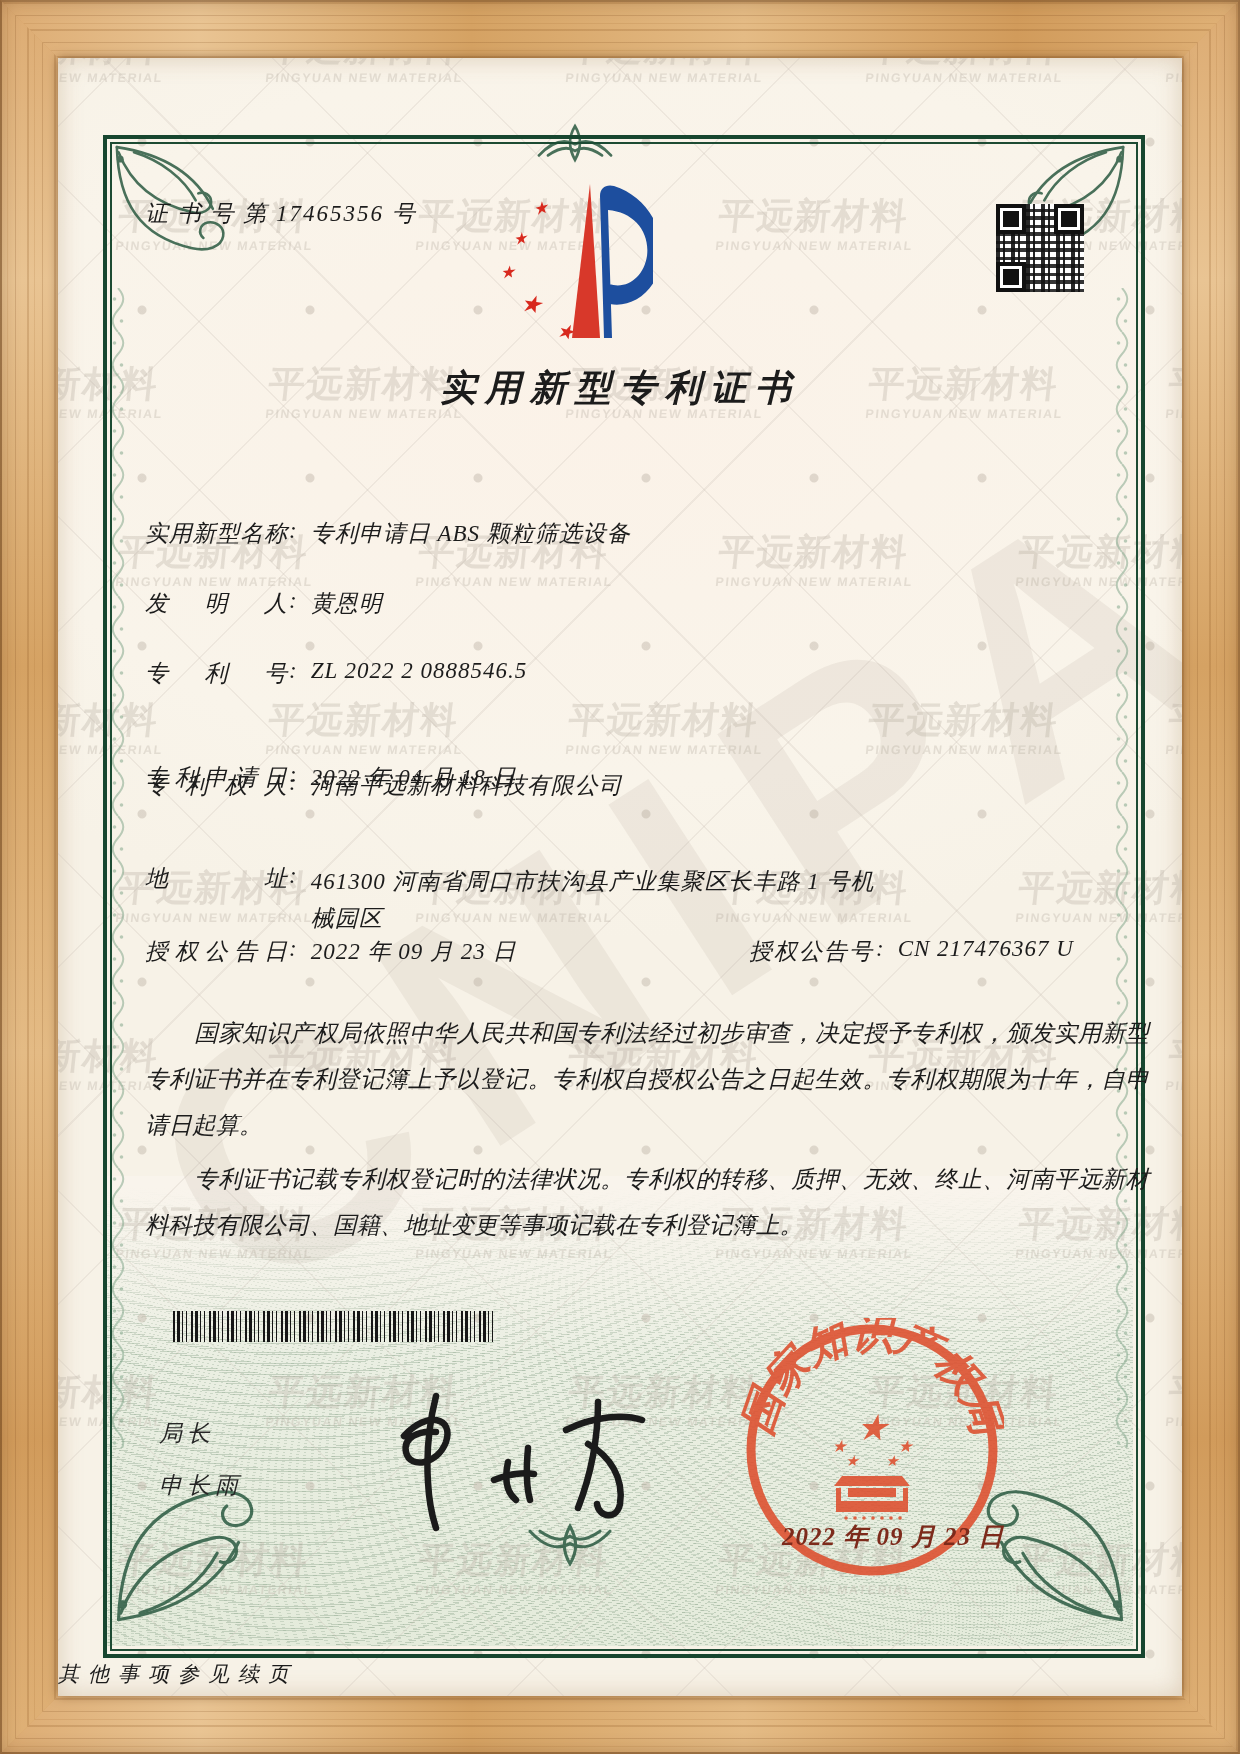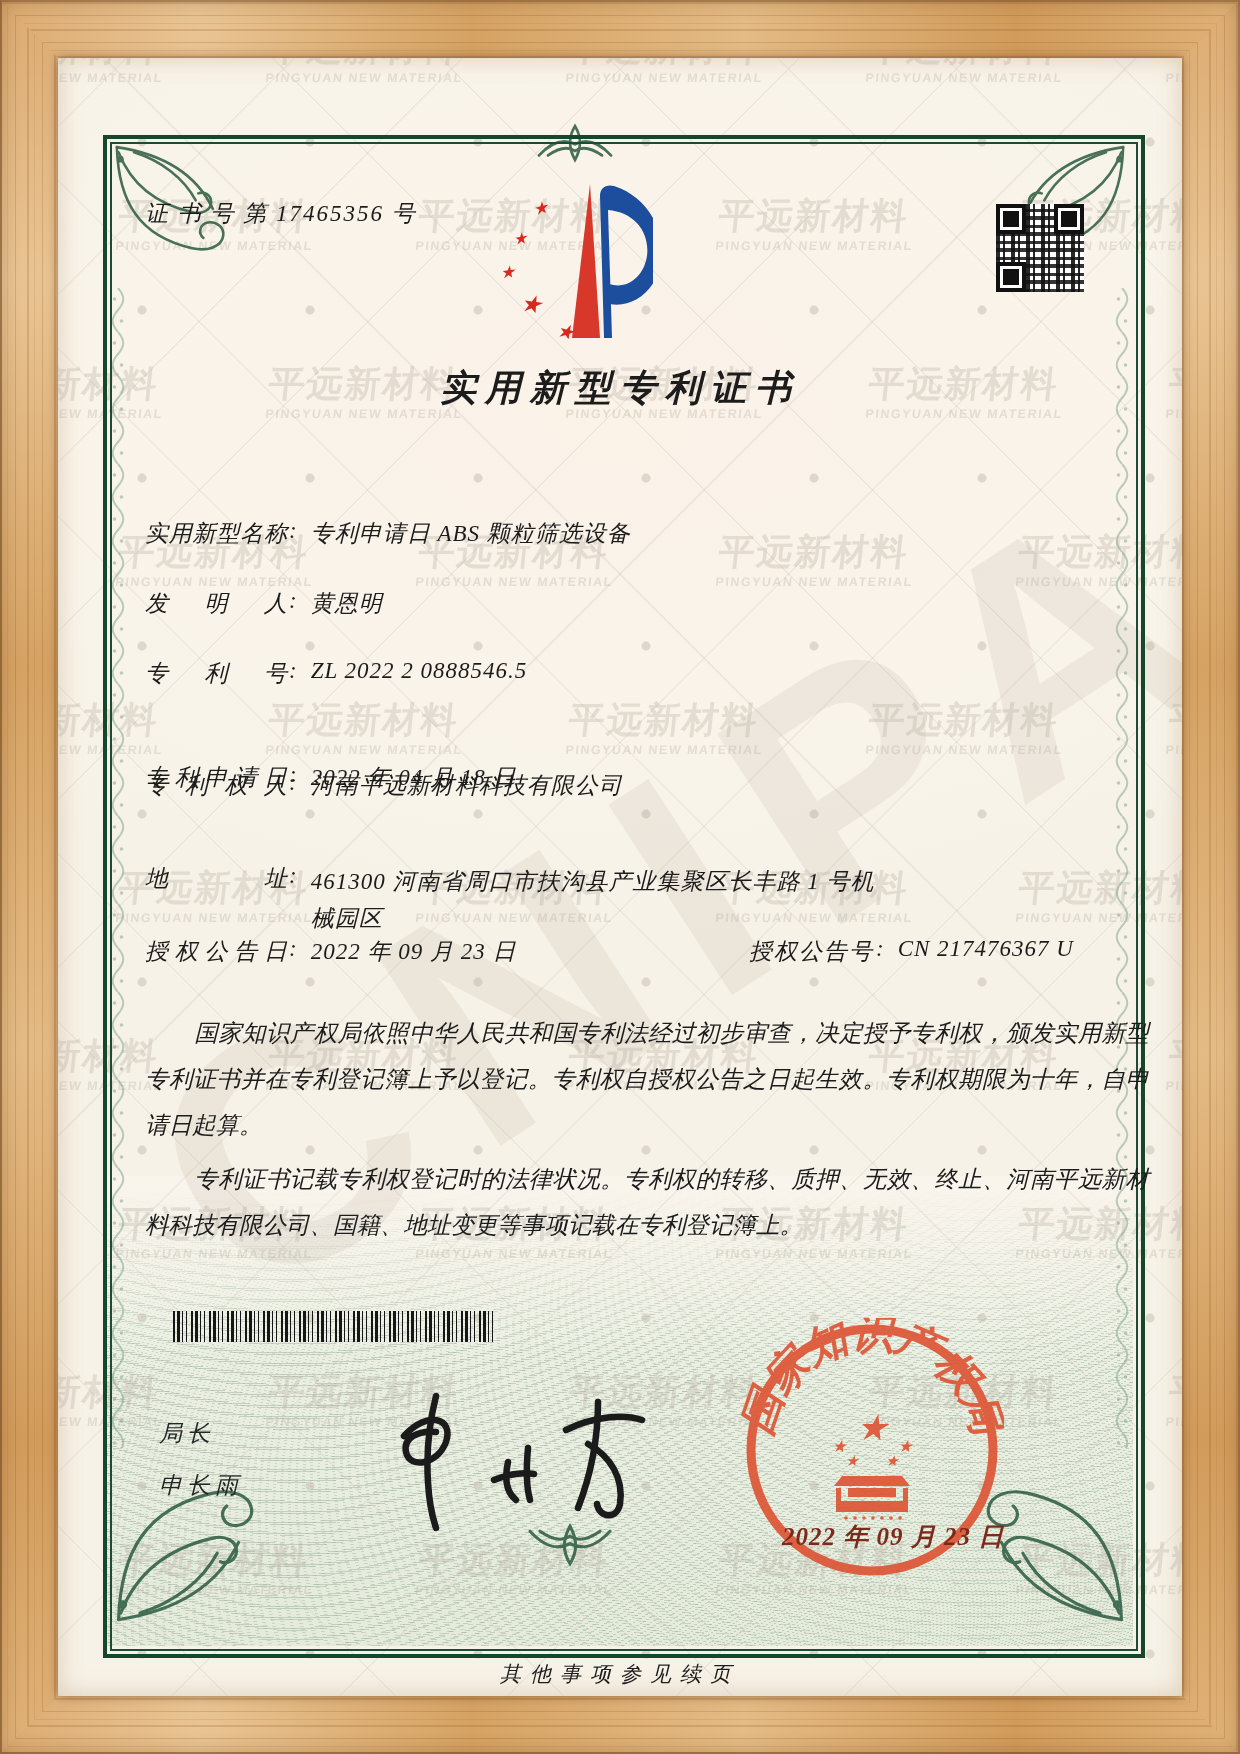--- a/index.html
+++ b/index.html
@@ -74,21 +74,21 @@
     background:
       repeating-linear-gradient(90deg,#161616 0 2px,transparent 2px 4px,#161616 4px 7px,
         transparent 7px 9px,#161616 9px 10px,transparent 10px 13px,#161616 13px 14px,transparent 14px 18px);}
   .director{position:absolute;left:101px;font-family:"Liberation Sans","DejaVu Sans",sans-serif;
             font-size:23px;letter-spacing:5px;color:#262626;}
   .sig{position:absolute;left:312px;top:1328px;z-index:5;}
   .seal{position:absolute;left:682px;top:1260px;width:264px;height:264px;z-index:6;opacity:.9;mix-blend-mode:multiply;}
   .seal-date{position:absolute;left:680px;top:1462px;width:310px;text-align:center;z-index:7;
              font-size:25px;letter-spacing:1px;color:#7d2a1b;font-weight:bold;}
   .pg-footer{position:absolute;left:0;top:1548px;width:1124px;text-align:center;font-size:21px;letter-spacing:2px;}
-  .cont-note{position:absolute;left:0;top:1602px;width:1124px;text-align:center;font-size:21px;letter-spacing:9px;}
+  .cont-note{position:absolute;left:0;top:1602px;width:1124px;text-align:left;font-size:21px;letter-spacing:9px;}
   .logo{position:absolute;left:420px;top:120px;z-index:5;}
   .qr{position:absolute;left:938px;top:146px;width:88px;height:88px;background:#fff;z-index:5;
     background-image:
       repeating-linear-gradient(90deg,rgba(17,17,17,.9) 0 4px,transparent 4px 7px,rgba(17,17,17,.9) 7px 9px,transparent 9px 15px),
       repeating-linear-gradient(0deg,rgba(17,17,17,.85) 0 3px,transparent 3px 8px,rgba(17,17,17,.85) 8px 12px,transparent 12px 16px);}
   .qf{position:absolute;width:22px;height:22px;border:4px solid #111;background:#fff;}
   .qf::after{content:"";position:absolute;inset:3px;background:#111;}
   .qf-tl{left:0;top:0;} .qf-tr{right:0;top:0;} .qf-bl{left:0;bottom:0;}
 </style>
 </head>

